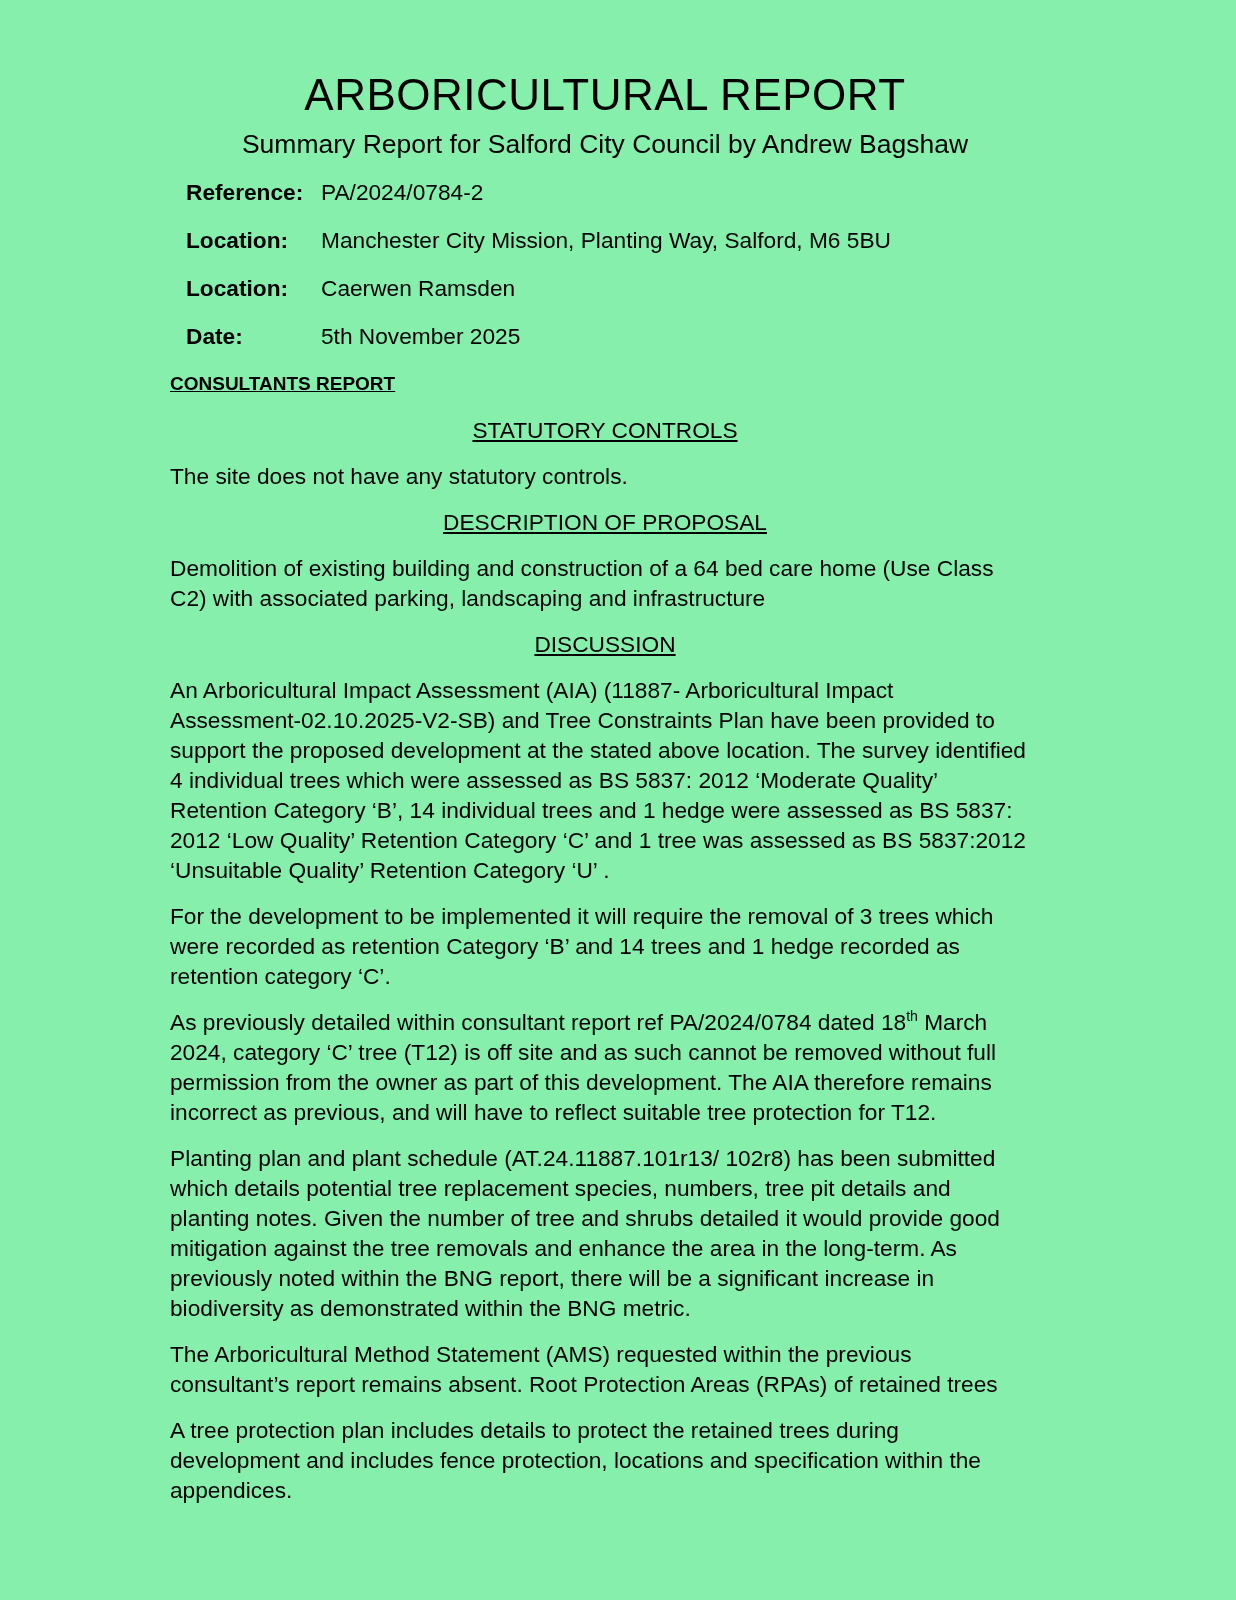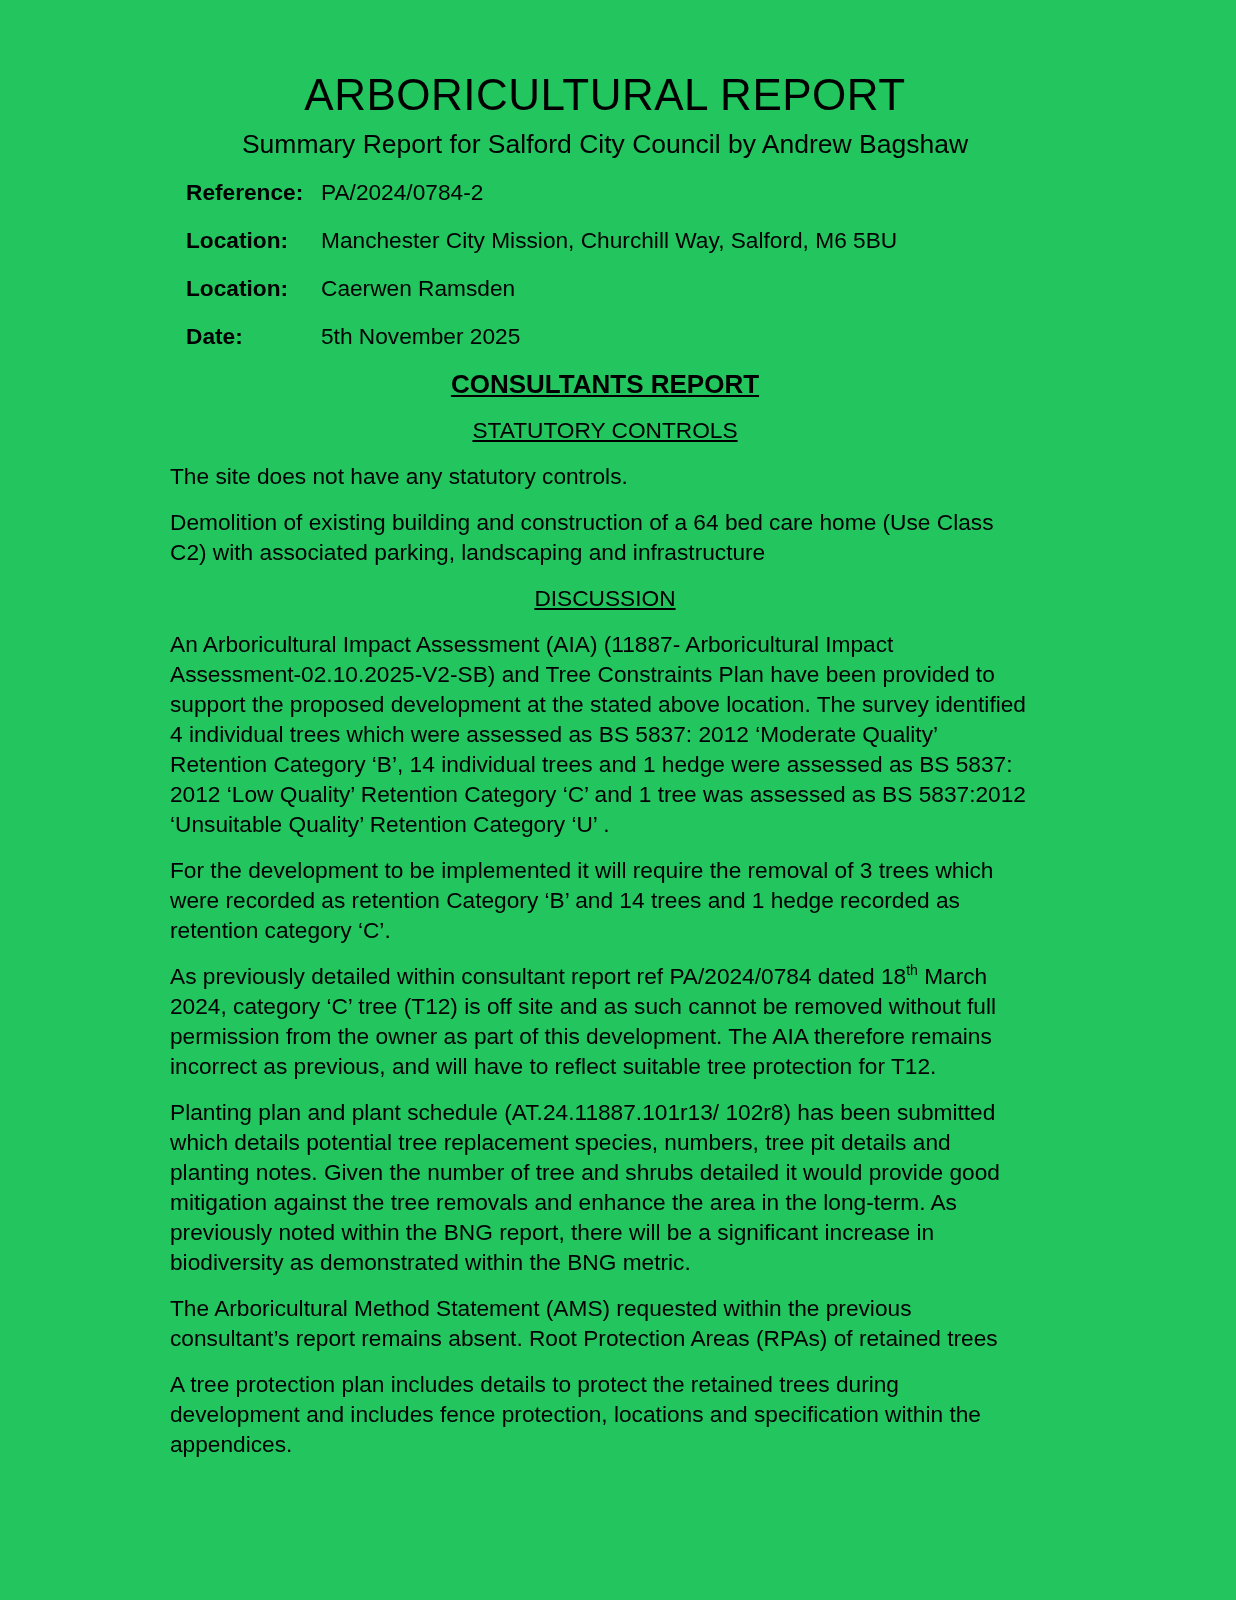--- a/index.html
+++ b/index.html
@@ -5,21 +5,21 @@
   html, body {
     margin: 0;
     padding: 0;
     background: #ffffff;
   }
   .page {
     position: relative;
     width: 1236px;
     height: 1600px;
     box-sizing: border-box;
-    background: #22c55e;
+    background: #86efac;
     color: #000000;
     font-family: "Liberation Sans", sans-serif;
     font-size: 22.7px;
     line-height: 30px;
     padding: 70px 196px 0 170px; 
     overflow: hidden;
   }
   .doc-title {
     margin: 0;
     text-align: center;
@@ -43,22 +43,21 @@
   }
   .meta-label {
     flex: 0 0 135px;
     font-weight: bold;
   }
   .meta-value {
     flex: 1 1 auto;
   }
   .report-heading {
     margin: 0 0 16px 0;
-    text-align: center;
-    font-size: 26px;
+    font-size: 19px;
     line-height: 30px;
     font-weight: bold;
     text-decoration: underline;
   }
   .section-heading {
     margin: 0 0 16px 0;
     font-size: 22.7px;
     line-height: 30px;
     font-weight: 400;
     text-decoration: underline;
@@ -82,38 +81,39 @@
 
   <h2 class="doc-subtitle">Summary Report for Salford City Council by Andrew Bagshaw</h2>
 
   <div class="meta">
     <div class="meta-row">
       <span class="meta-label">Reference:</span>
       <span class="meta-value">PA/2024/0784-2</span>
     </div>
     <div class="meta-row">
       <span class="meta-label">Location:</span>
-      <span class="meta-value">Manchester City Mission, Churchill Way, Salford, M6 5BU</span>
+      <span class="meta-value">Manchester City Mission, Planting Way, Salford, M6 5BU</span>
     </div>
     <div class="meta-row">
       <span class="meta-label">Location:</span>
       <span class="meta-value">Caerwen Ramsden</span>
     </div>
     <div class="meta-row">
       <span class="meta-label">Date:</span>
       <span class="meta-value">5th November 2025</span>
     </div>
   </div>
 
   <h3 class="report-heading">CONSULTANTS REPORT</h3>
 
   <h4 class="section-heading">STATUTORY CONTROLS</h4>
 
   <p class="para">The site does not have any statutory controls.</p>
 
+  <h4 class="section-heading">DESCRIPTION OF PROPOSAL</h4>
 
   <p class="para">Demolition of existing building and construction of a 64 bed care home (Use Class C2) with associated parking, landscaping and infrastructure</p>
 
   <h4 class="section-heading">DISCUSSION</h4>
 
   <p class="para">An Arboricultural Impact Assessment (AIA) (11887- Arboricultural Impact Assessment-02.10.2025-V2-SB) and Tree Constraints Plan have been provided to support the proposed development at the stated above location. The survey identified 4 individual trees which were assessed as BS 5837: 2012 ‘Moderate Quality’ Retention Category ‘B’, 14 individual trees and 1 hedge were assessed as BS 5837: 2012 ‘Low Quality’ Retention Category ‘C’ and 1 tree was assessed as BS 5837:2012 ‘Unsuitable Quality’ Retention Category ‘U’ .</p>
 
   <p class="para">For the development to be implemented it will require the removal of 3 trees which were recorded as retention Category ‘B’ and 14 trees and 1 hedge recorded as retention category ‘C’.</p>
 
   <p class="para"><span>As previously detailed within consultant report ref PA/2024/0784 dated 18</span><sup class="ordinal">th</sup><span> March 2024, category ‘C’ tree (T12) is off site and as such cannot be removed without full permission from the owner as part of this development. The AIA therefore remains incorrect as previous, and will have to reflect suitable tree protection for T12.</span></p>

